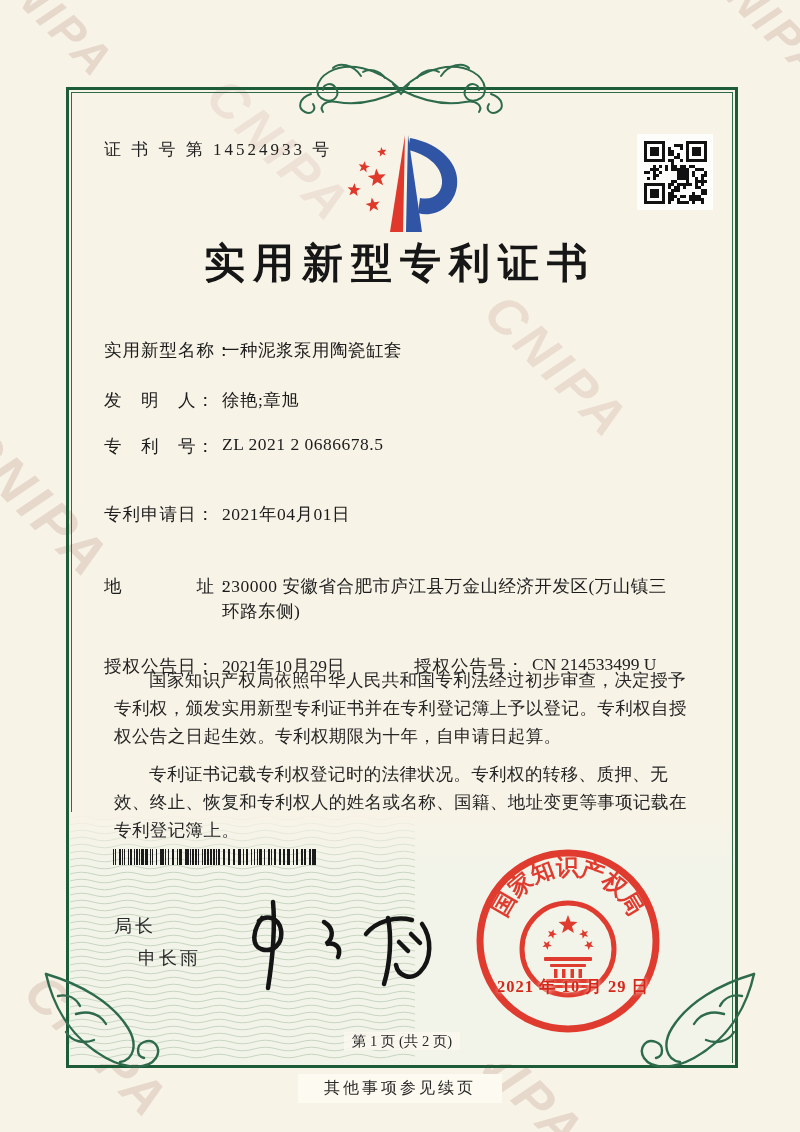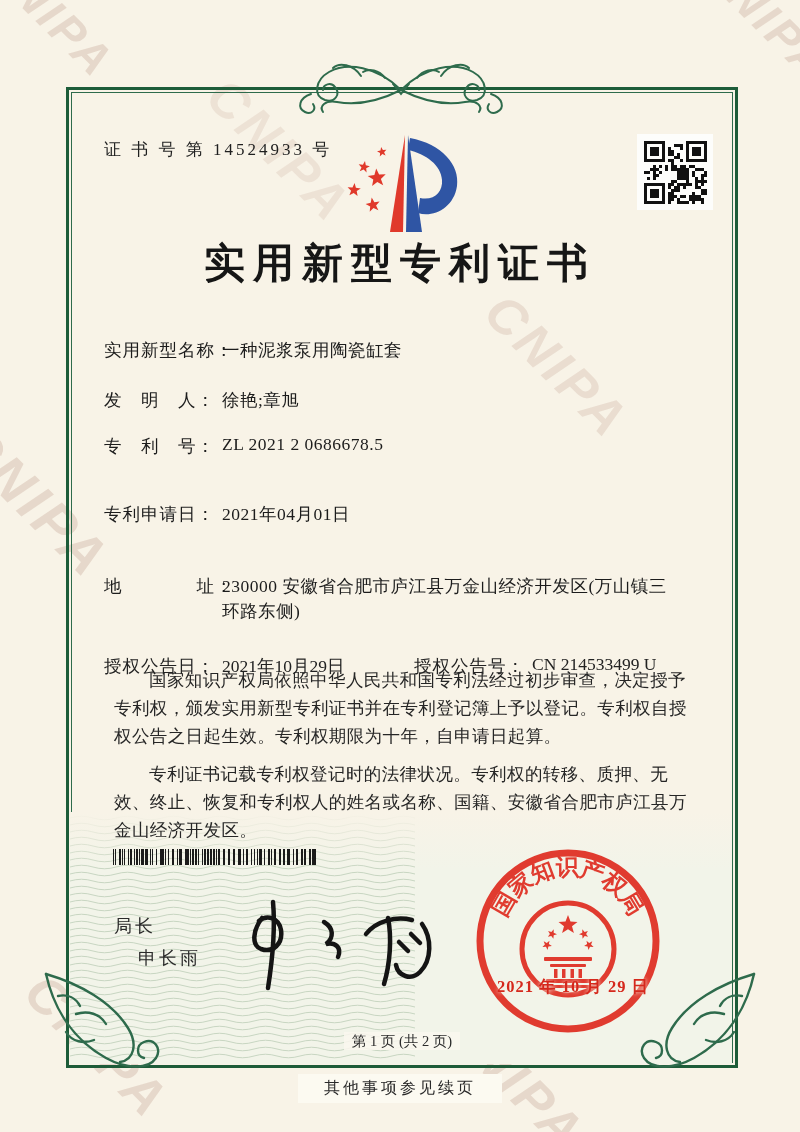--- a/index.html
+++ b/index.html
@@ -314,21 +314,21 @@
   </div>
   <div class="grow">
     <span class="glabel" style="width:118px;">授权公告日：</span>
     <span class="gval1">2021年10月29日</span>
     <span class="glabel" style="width:118px;">授权公告号：</span>
     <span>CN 214533499 U</span>
   </div>
 
   <div class="paras">
     <p>国家知识产权局依照中华人民共和国专利法经过初步审查，决定授予专利权，颁发实用新型专利证书并在专利登记簿上予以登记。专利权自授权公告之日起生效。专利权期限为十年，自申请日起算。</p>
-    <p>专利证书记载专利权登记时的法律状况。专利权的转移、质押、无效、终止、恢复和专利权人的姓名或名称、国籍、安徽省合肥市庐江县万金山经济开发区。</p>
+    <p>专利证书记载专利权登记时的法律状况。专利权的转移、质押、无效、终止、恢复和专利权人的姓名或名称、国籍、地址变更等事项记载在专利登记簿上。</p>
   </div>
 
   <div class="barcode" id="barcode">
       <i style="width: 1px; margin-right: 1px;"></i>
       <i style="width: 1px; margin-right: 3px;"></i>
       <i style="width: 2px; margin-right: 1px;"></i>
       <i style="width: 1px; margin-right: 1px;"></i>
       <i style="width: 1px; margin-right: 3px;"></i>
       <i style="width: 1px; margin-right: 1px;"></i>
       <i style="width: 2px; margin-right: 2px;"></i>

